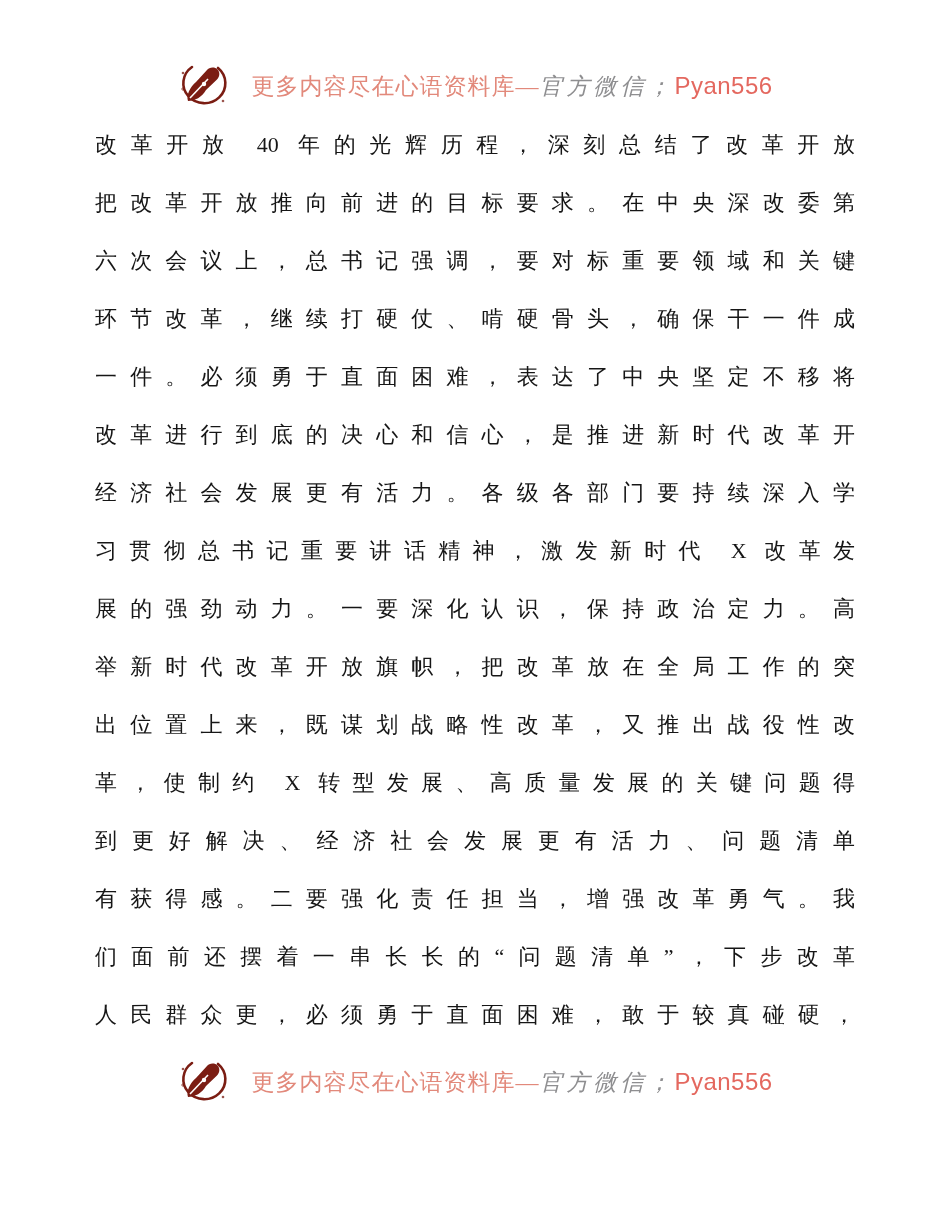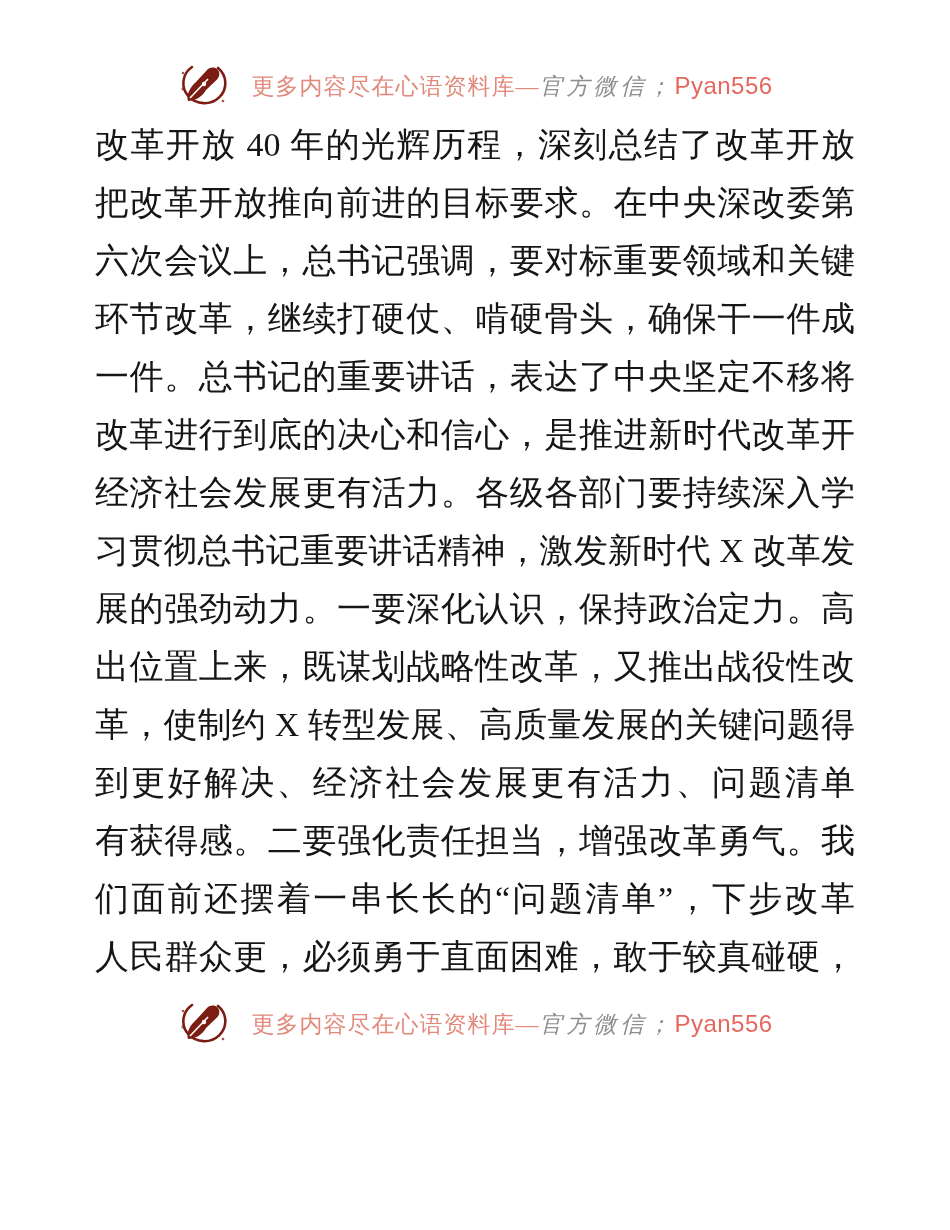--- a/index.html
+++ b/index.html
@@ -46,21 +46,21 @@
     font-family: "Liberation Sans", sans-serif;
     font-size: 24px;
     letter-spacing: 0.5px;
   }
   .doc-body {
     width: 760px;
     margin: 0 auto;
     color: #161616;
   }
   .text-line {
-    font-size: 34px;
+    font-size: 22px;
     line-height: 58px;
     text-align: justify;
     text-align-last: justify;
     text-justify: inter-character;
     white-space: normal;
   }
 </style>
 </head>
 <body>
 
@@ -77,25 +77,26 @@
   <span class="wm-text">
     <span class="wm-brand">更多内容尽在心语资料库—</span><span class="wm-channel">官方微信；</span><span class="wm-wechat">Pyan556</span>
   </span>
 </div>
 
 <div class="doc-body">
   <div class="text-line">改革开放 40 年的光辉历程，深刻总结了改革开放</div>
   <div class="text-line">把改革开放推向前进的目标要求。在中央深改委第</div>
   <div class="text-line">六次会议上，总书记强调，要对标重要领域和关键</div>
   <div class="text-line">环节改革，继续打硬仗、啃硬骨头，确保干一件成</div>
-  <div class="text-line">一件。总书记的重要讲话，表达了中央坚定不移将</div>
+  <div class="text-line">一件。必须勇于直面困难，表达了中央坚定不移将</div>
   <div class="text-line">改革进行到底的决心和信心，是推进新时代改革开</div>
   <div class="text-line">经济社会发展更有活力。各级各部门要持续深入学</div>
   <div class="text-line">习贯彻总书记重要讲话精神，激发新时代 X 改革发</div>
   <div class="text-line">展的强劲动力。一要深化认识，保持政治定力。高</div>
+  <div class="text-line">举新时代改革开放旗帜，把改革放在全局工作的突</div>
   <div class="text-line">出位置上来，既谋划战略性改革，又推出战役性改</div>
   <div class="text-line">革，使制约 X 转型发展、高质量发展的关键问题得</div>
   <div class="text-line">到更好解决、经济社会发展更有活力、问题清单</div>
   <div class="text-line">有获得感。二要强化责任担当，增强改革勇气。我</div>
   <div class="text-line">们面前还摆着一串长长的“问题清单”，下步改革</div>
   <div class="text-line">人民群众更，必须勇于直面困难，敢于较真碰硬，</div>
 </div>
 
 <div class="watermark bottom">
   <svg class="logo-icon" viewBox="0 0 52 52" aria-hidden="true">

